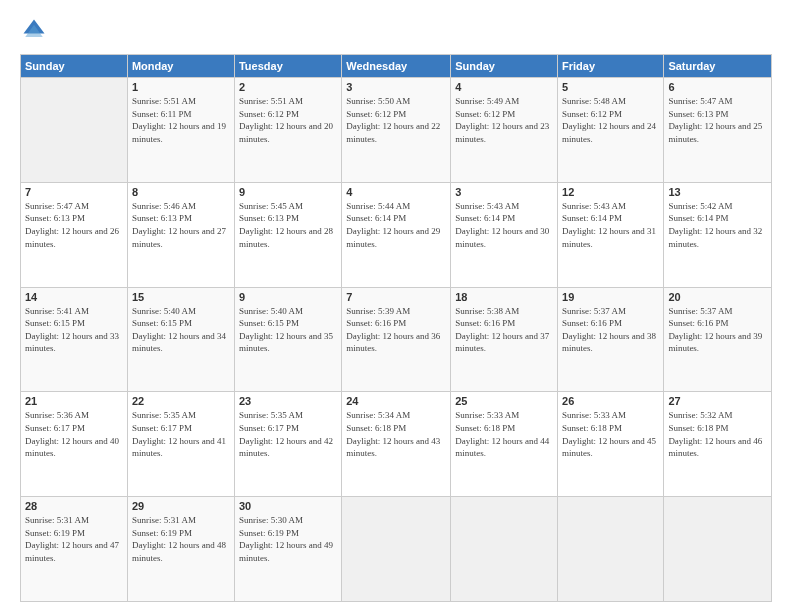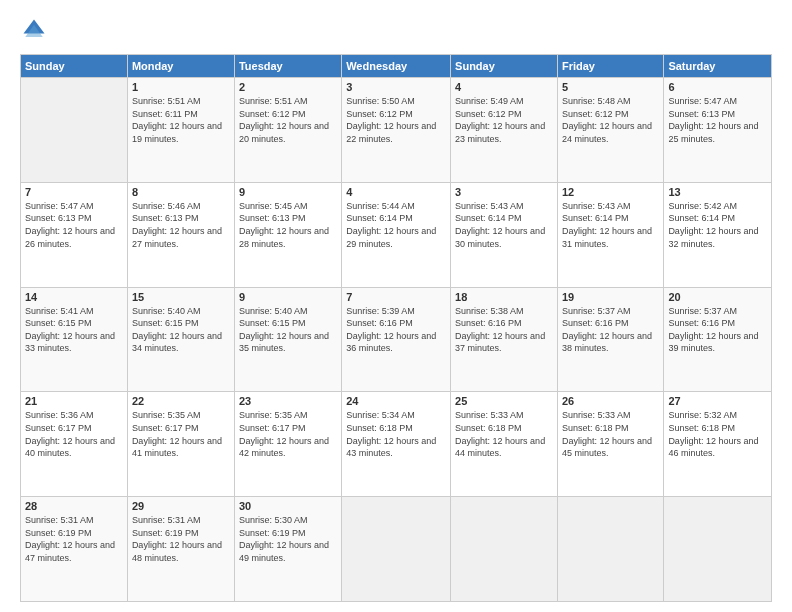--- a/index.html
+++ b/index.html
@@ -93,20 +93,21 @@
       font-size: 11px;
       font-weight: bold;
       color: #333;
       display: block;
       margin-bottom: 2px;
     }
     .day-info {
       font-size: 9px;
       color: #444;
       line-height: 1.4;
+      font-family: Liberation Serif, serif;
     }
   </style>
 </head>
 <body>
 
 <div class="page">
   <div class="header">
     <div class="logo">
       <svg class="logo-icon" viewBox="0 0 32 32">
         <polygon points="16,4 28,20 4,20" fill="#3a7abf"></polygon>

